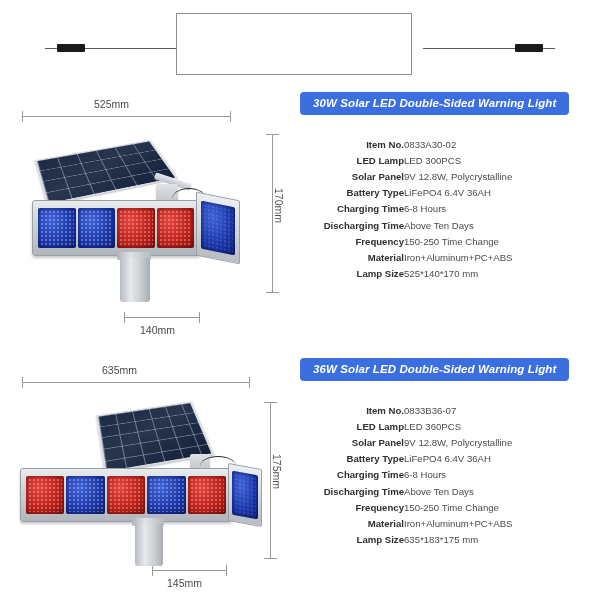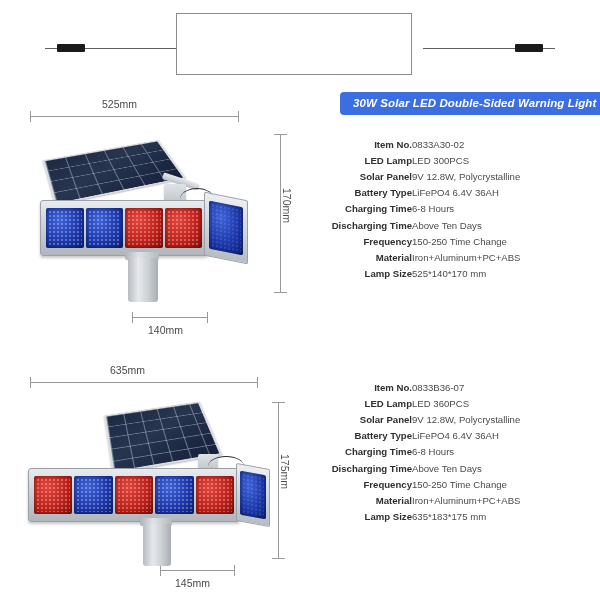--- a/index.html
+++ b/index.html
@@ -54,21 +54,21 @@
     display: flex;
     align-items: center;
     justify-content: center;
     font-size: 20px;
     font-weight: bold;
     letter-spacing: 3.2px;
     color: #3c3c3c;
   }
 
   
-  .block { position: absolute; left: 12px; width: 512px; text-decoration: underline; }
+  .block { position: absolute; left: 4px; width: 512px; text-decoration: underline; }
   #block-0 { top: 92px;  height: 254px; }
   #block-1 { top: 358px; height: 242px; }
 
   .figure { position: absolute; left: 0; top: 0; width: 290px; height: 100%; }
 
   
   .dim-line-h {
     position: absolute;
     height: 1px;
     background: #9a9a9a;
@@ -105,21 +105,20 @@
     display: inline-block;
     background: #3b6fe0;
     color: #ffffff;
     font-size: 11.5px;
     font-weight: bold;
     font-style: italic;
     padding: 5px 13px 6px 13px;
     border-radius: 4px;
     letter-spacing: 0.1px;
     white-space: nowrap;
-    margin-left: 32px;
   }
   table.spec-table {
     margin-top: 21px;
     border-collapse: collapse;
     font-size: 9.6px;
     width: 270px;
   }
   table.spec-table td { padding: 2.6px 0; vertical-align: top; }
   td.k {
     text-align: right;
@@ -359,20 +358,21 @@
     <div class="art endcap" style="left:224px; top:108px; width:34px; height:58px;
          transform: skewY(10deg); display:flex; align-items:center; padding:0 3px;">
       <div class="led blue" style="height:78%; width:100%;"></div>
     </div>
 
     <div class="art pole-collar" style="left:128px; top:160px; width:32px; height:8px;"></div>
     <div class="art pole" style="left:131px; top:166px; width:28px; height:42px;"></div>
   </div>
 
   <div class="spec">
+    <div class="spec-banner">36W Solar LED Double-Sided Warning Light</div>
     <table class="spec-table">
       <tbody>
           <tr>
             <td class="k">Item No.</td>
             <td class="v">0833B36-07</td>
           </tr>
           <tr>
             <td class="k">LED Lamp</td>
             <td class="v">LED 360PCS</td>
           </tr>

